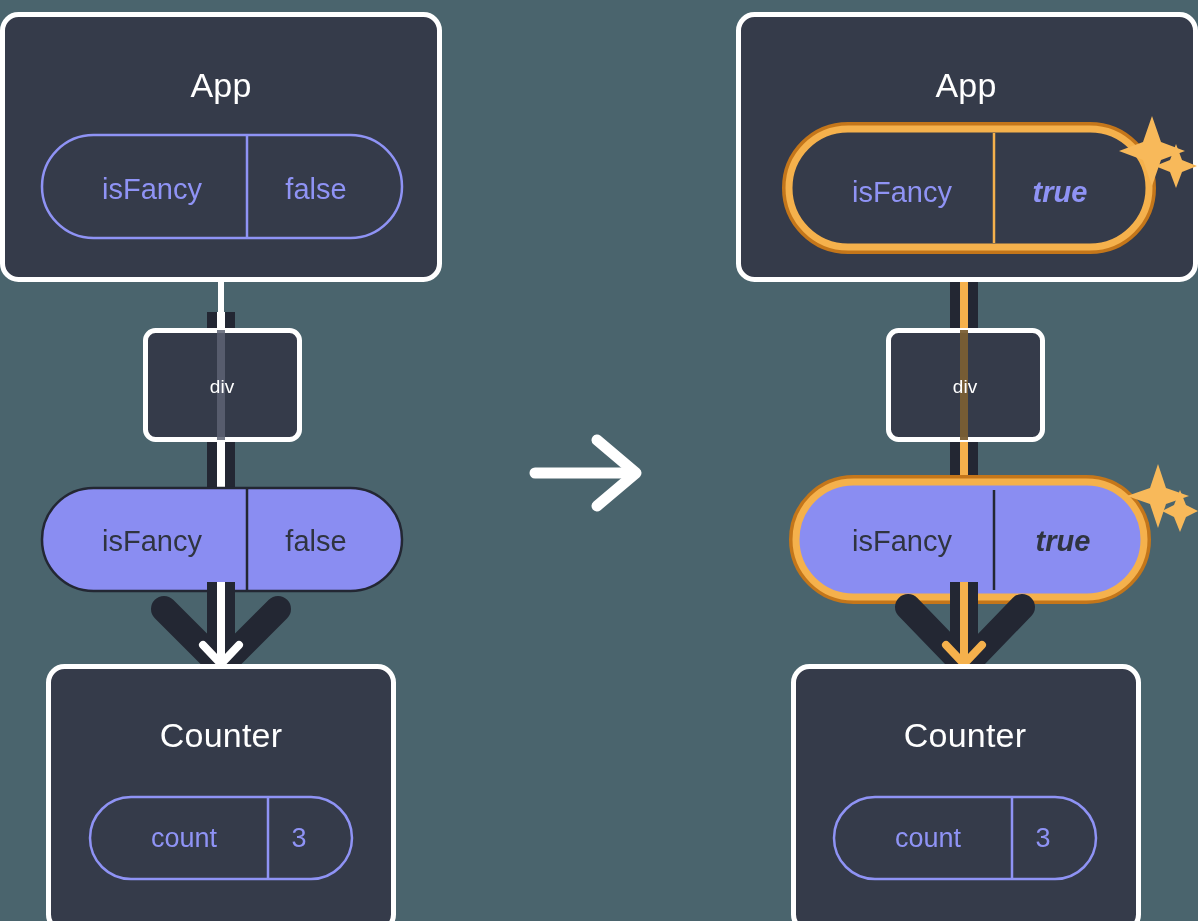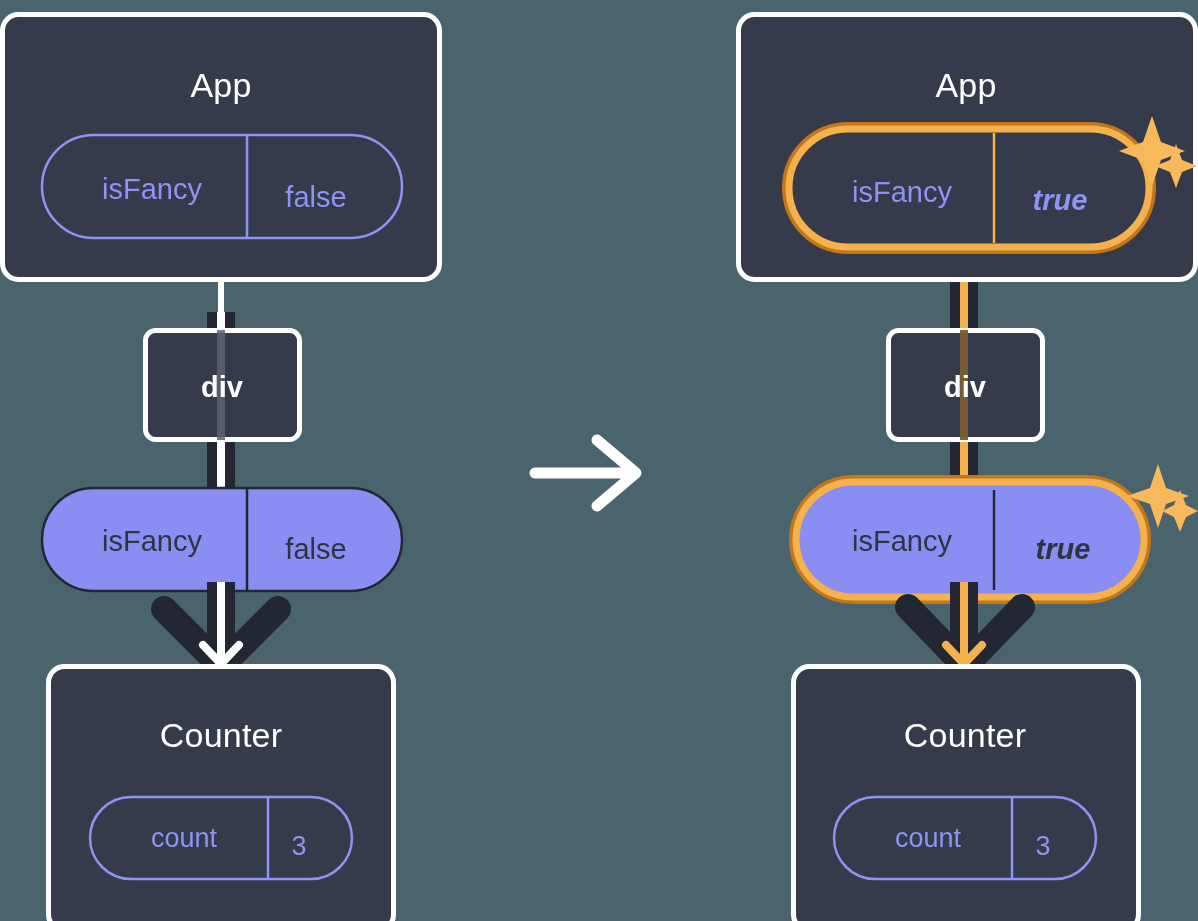--- a/index.html
+++ b/index.html
@@ -40,31 +40,30 @@
     transform: translate(-50%, -50%);
   }
   .comp-title {
     color: #ffffff;
     font-size: 34px;
     font-weight: 400;
     letter-spacing: 0.2px;
   }
   .div-title {
     color: #ffffff;
-    font-size: 29px;
-    font-weight: 700;
+    font-size: 19px;
+    font-weight: 400;
   }
   .pill-key {
     font-size: 29px;
     font-weight: 400;
   }
   .pill-val {
     font-size: 29px;
     font-weight: 400;
-    margin-top: 8px;
   }
   .pill-val.bold { font-weight: 700; font-style: italic; }
   .key-outline { color: #8f93f5; }
   .val-outline { color: #8f93f5; }
   .key-filled  { color: #2f3440; }
   .val-filled  { color: #2f3440; }
 </style>
 </head>
 <body>
 

